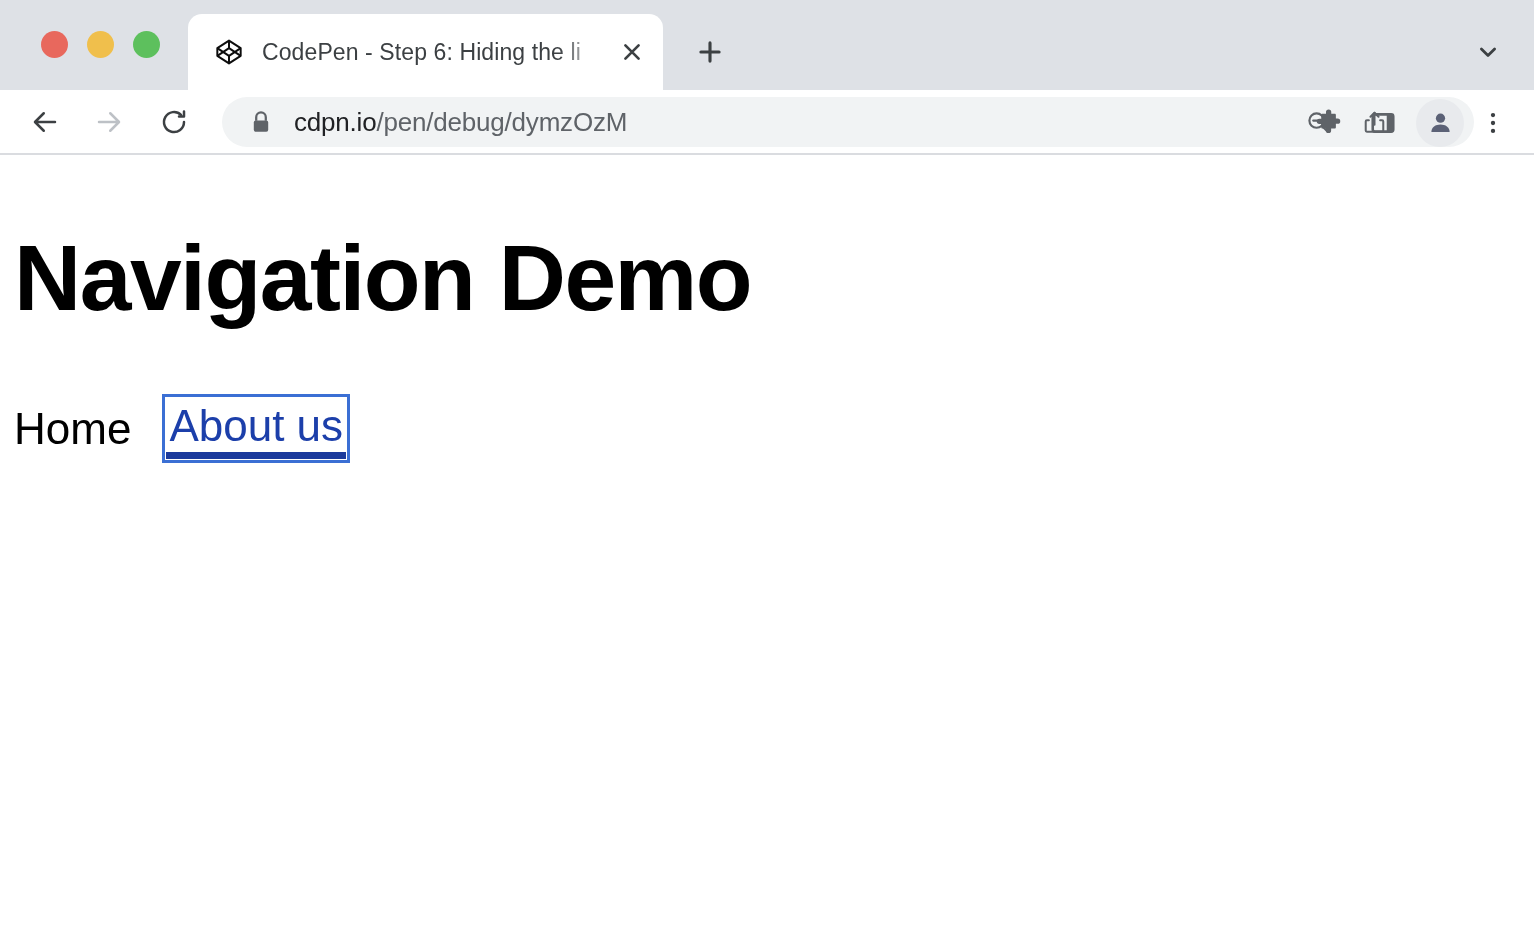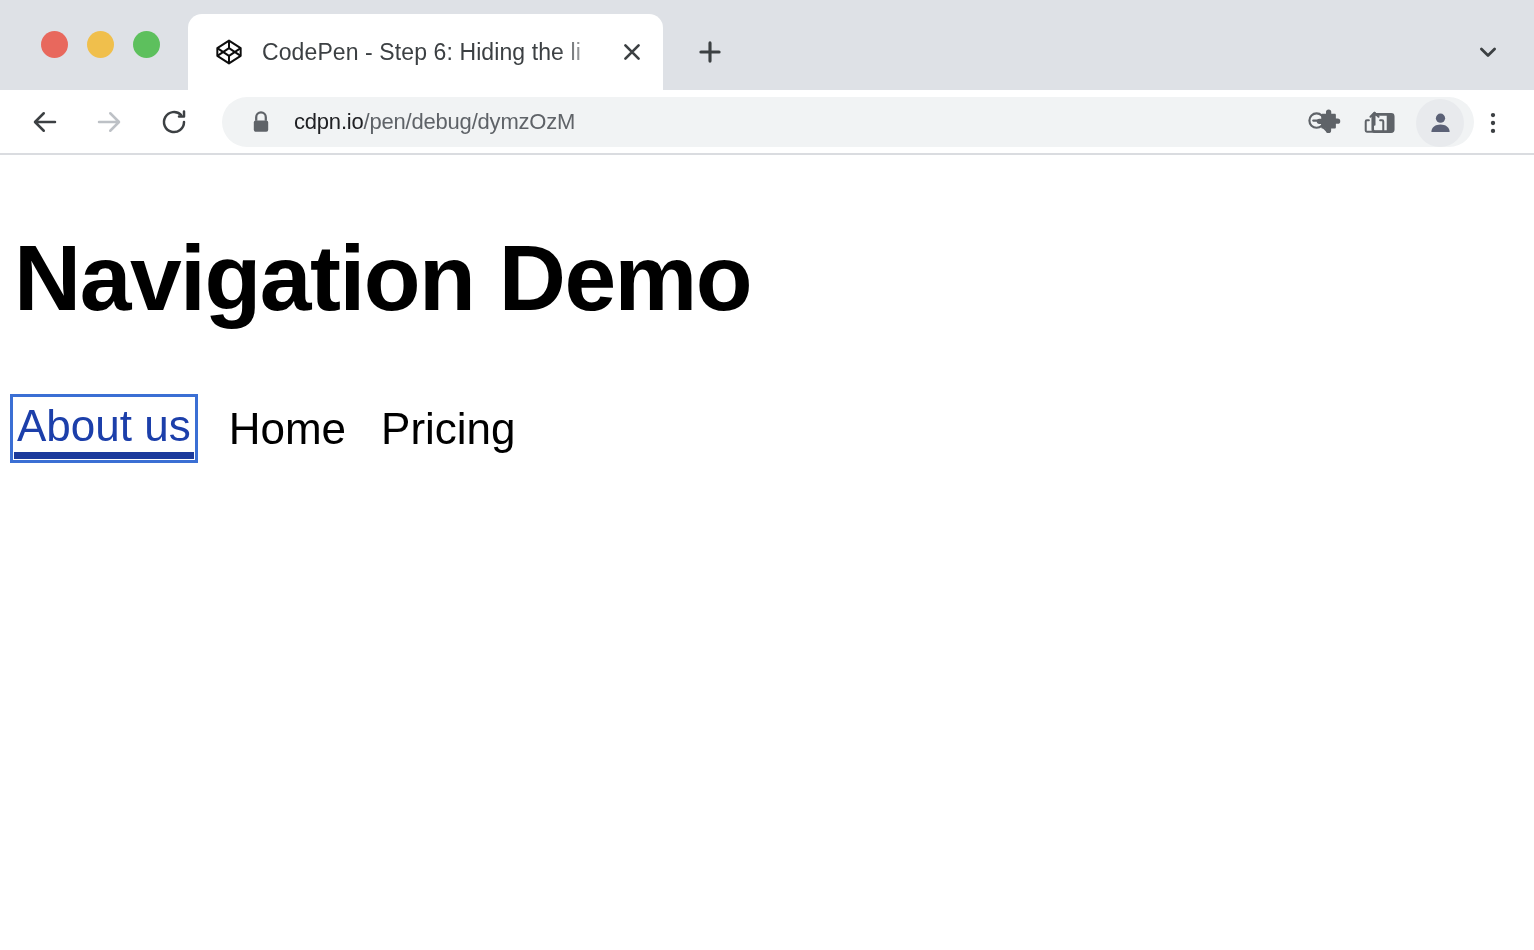--- a/index.html
+++ b/index.html
@@ -137,21 +137,21 @@
     display: flex;
     align-items: center;
   }
   .lock-icon-wrap {
     width: 26px; height: 26px;
     margin-left: 26px; margin-right: 20px;
     display: flex; align-items: center; justify-content: center;
     flex: 0 0 26px;
   }
   .url-text {
-    font-size: 22px;
+    font-size: 26px;
     color: #202124;
     letter-spacing: -0.2px;
     white-space: nowrap;
     flex: 1 1 auto;
   }
   .url-path { color: #5f6368; }
 
   .omni-right-icons {
     display: flex;
     align-items: center;
@@ -373,26 +373,23 @@
     </div>
   </div>
 
   <div class="page-viewport">
     <div class="page-inner">
 
       <h1 class="page-title">Navigation Demo</h1>
 
       <ul class="nav-list">
         <li>
-          <a href="#" class="nav-link nav-link-focused nav-item-gap">About us</a>
-        </li>
-        <li>
           <a href="#" class="nav-link nav-item-gap">Home</a>
         </li>
         <li>
-          <a href="#" class="nav-link nav-item-gap">Pricing</a>
+          <a href="#" class="nav-link nav-link-focused nav-item-gap">About us</a>
         </li>
       </ul>
 
     </div>
   </div>
 
 </div>
 
 </body></html>

